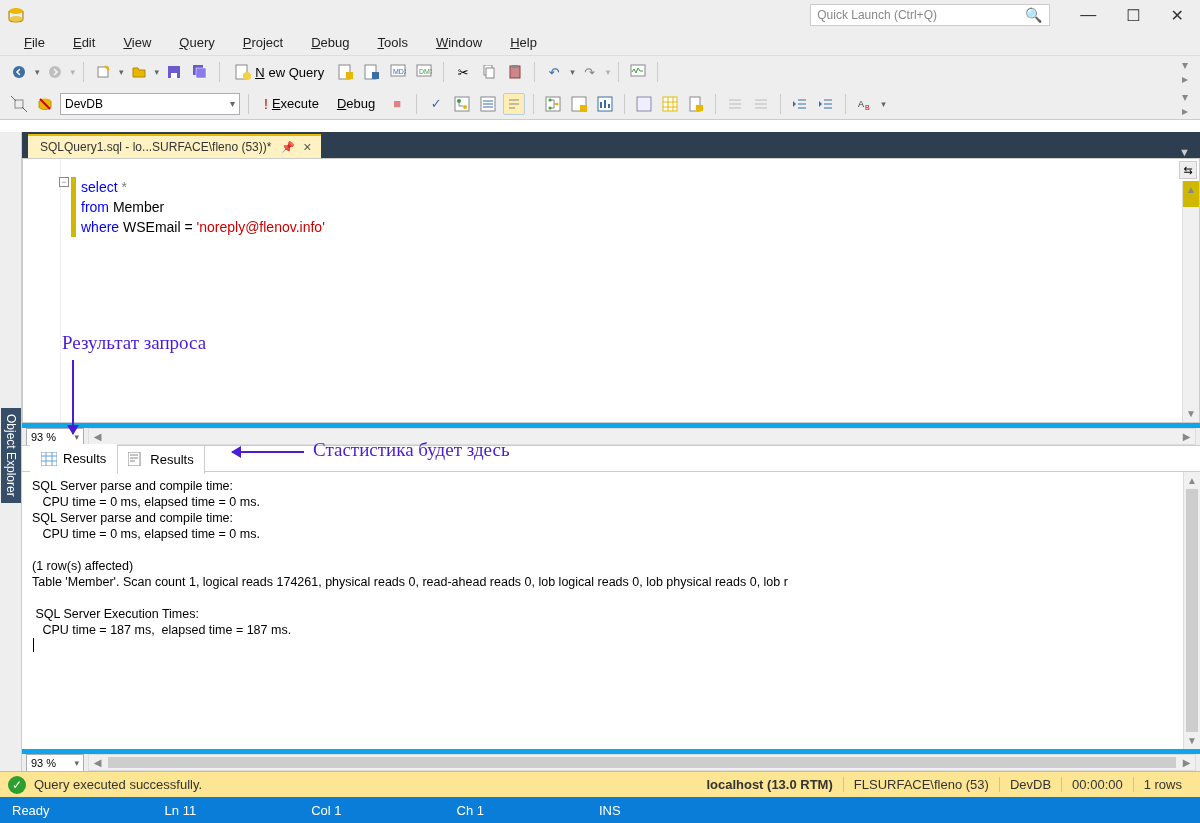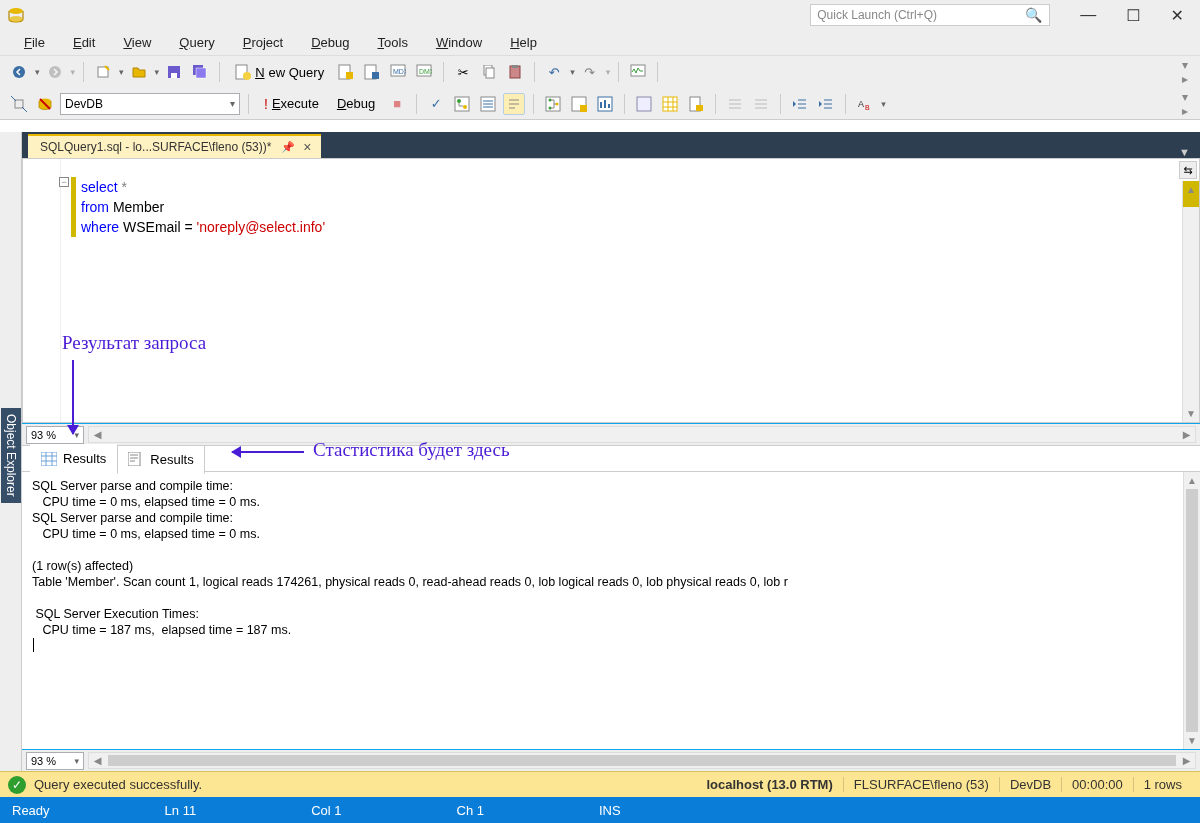--- a/index.html
+++ b/index.html
@@ -50,21 +50,21 @@
 .editor-code .kw { color: #0000ff; }
 .editor-code .star { color: #808080; }
 .editor-code .str { color: #cc0000; }
 .outline-box { position: absolute; left: 36px; top: 18px; width: 10px; height: 10px; border: 1px solid #888; display:flex; align-items:center; justify-content:center; font-size:9px; color:#888; background:#fff;}
 .ochre-bar { position: absolute; left: 48px; top: 18px; width: 5px; height: 60px; background: #d0b800; }
 .right-split-icon { position: absolute; right: 2px; top: 2px; width: 18px; height: 18px; background: #eee; border: 1px solid #ccc; font-size: 11px; display:flex; align-items:center; justify-content:center; cursor:pointer;}
 .right-scroll-bar { position: absolute; right: 0; top: 22px; bottom: 0; width: 17px; background: #f0f0f0; border-left: 1px solid #ddd;}
 .right-scroll-bar .thumb-o { position:absolute; top:0; right:0; left:0; height:26px; background:#d0b800;}
 .right-scroll-bar .arrow { position:absolute; width:100%; height:17px; display:flex; align-items:center; justify-content:center; color:#888; font-size:10px;}
 
-.zoom-row { height: 22px; background: #eee; border-top: 1px solid #0ea5e9; display: flex; align-items: center; padding: 0 4px; font-size: 12px; gap: 4px;}
+.zoom-row { height: 22px; background: #eee; border-top: 5px solid #0ea5e9; display: flex; align-items: center; padding: 0 4px; font-size: 12px; gap: 4px;}
 .zoom-combo { width: 58px; height: 18px; border: 1px solid #abadb3; background: #fff; display: inline-flex; align-items: center; padding: 0 4px; font-size: 11px;}
 .zoom-combo .arrow { margin-left: auto; font-size: 9px; color: #666;}
 .zoom-row .h-scroll { flex:1; height: 17px; background: #f0f0f0; border: 1px solid #ddd; display:flex; align-items:center;}
 .zoom-row .h-scroll .larrow, .zoom-row .h-scroll .rarrow { width:17px; text-align:center; color:#888; font-size:10px;}
 
 
 .anno { position: absolute; color: #4a1cd6; font-size: 19px; font-family: "Segoe UI"; pointer-events: none;}
 .arrow-down { position: absolute; width: 2px; background: #4a1cd6; }
 .arrow-down::after { content:''; position:absolute; bottom:-1px; left:-5px; border-left:6px solid transparent; border-right:6px solid transparent; border-top:10px solid #4a1cd6;}
 .arrow-left { position: absolute; height: 2px; background: #4a1cd6; }
@@ -380,21 +380,21 @@
         <div class="thumb-o"></div>
         <div class="arrow" style="top:0">▲</div>
         <div class="arrow" style="bottom:0">▼</div>
       </div>
       <div class="editor-gutter-area">
         <div class="editor-margin"></div>
         <div class="outline-box">−</div>
         <div class="ochre-bar"></div>
         <div class="editor-code" style="padding-left:20px;"><span class="kw">select</span><span class="star"> *</span>
 <span class="kw">from</span><span> Member</span>
-<span class="kw">where</span><span> WSEmail = </span><span class="str">'noreply@select.info'</span></div>
+<span class="kw">where</span><span> WSEmail = </span><span class="str">'noreply@flenov.info'</span></div>
       </div>
     </div>
     <div class="zoom-row">
       <div class="zoom-combo">
         <span>93 %</span>
           <span class="arrow">▾</span>
       </div>
       <div class="h-scroll">
           <span class="larrow">◀</span>
           <span style="flex:1"></span>

